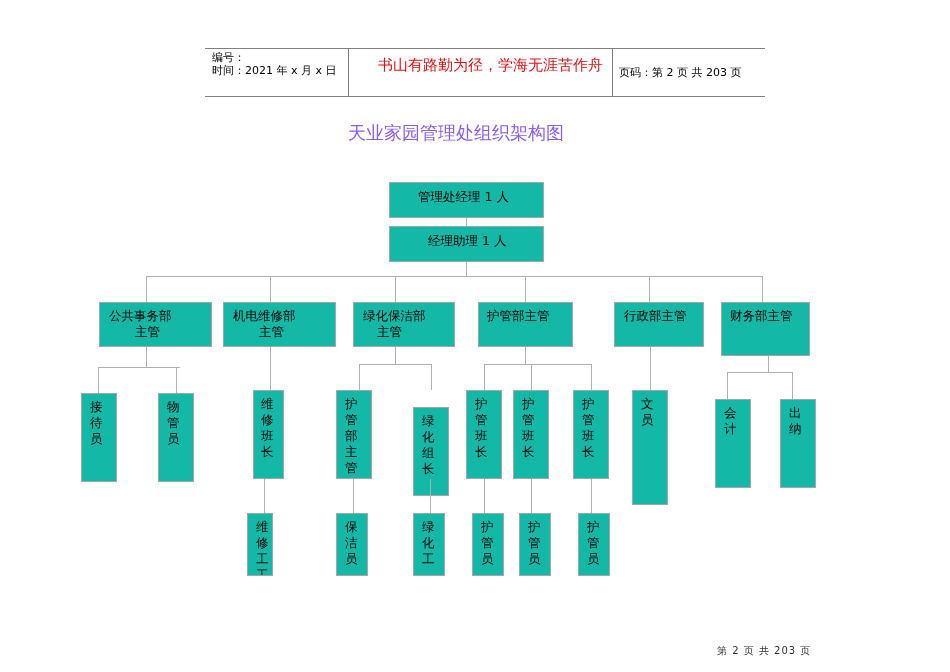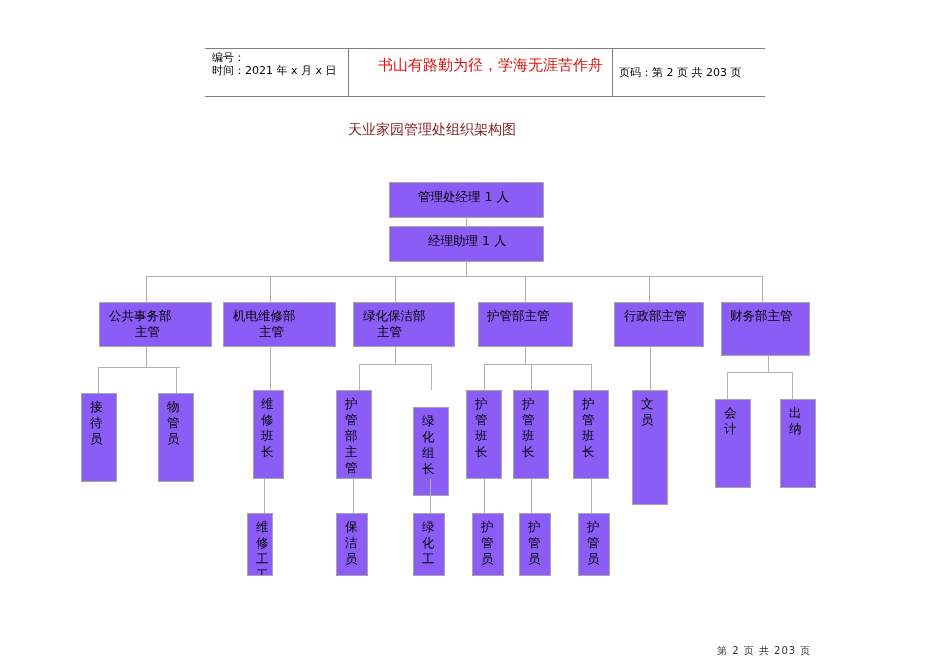--- a/index.html
+++ b/index.html
@@ -2,22 +2,22 @@
 <html><head>
 <meta charset="utf-8">
 <style>
   html, body { margin:0; padding:0; background:#ffffff; }
   body { width:950px; height:672px; position:relative; overflow:hidden;
          font-family: "DejaVu Sans", "Liberation Sans", sans-serif; color:#000; }
   .hdr-line { position:absolute; background:#808080; height:1px; }
   .hdr-vline { position:absolute; background:#808080; width:1px; }
   .hdr-text { position:absolute; font-size:11px; line-height:14px; color:#000; }
   .motto { position:absolute; font-size:15px; color:#e01010; white-space:nowrap; }
-  .title { position:absolute; font-size:14px; white-space:nowrap; color:#7f1d1d; }
-  .box { position:absolute; border:1px solid #a6a6a6; background:#8b5cf6; box-sizing:border-box; }
+  .title { position:absolute; font-size:18px; white-space:nowrap; color:#8b5cf6; }
+  .box { position:absolute; border:1px solid #a6a6a6; background:#14b8a6; box-sizing:border-box; }
   .box .lbl { position:absolute; font-size:12.5px; line-height:16px; white-space:nowrap; color:#000; }
   .vbox .lbl { position:absolute; font-size:12.5px; line-height:16px; width:14px; white-space:normal; word-break:break-all; color:#000; }
   .ln { position:absolute; background:#b0b0b0; }
   .h { height:1px; }
   .v { width:1px; }
   .footer { position:absolute; font-size:10px; color:#333; white-space:nowrap; letter-spacing:1px; }
 </style>
 </head>
 <body>
 

